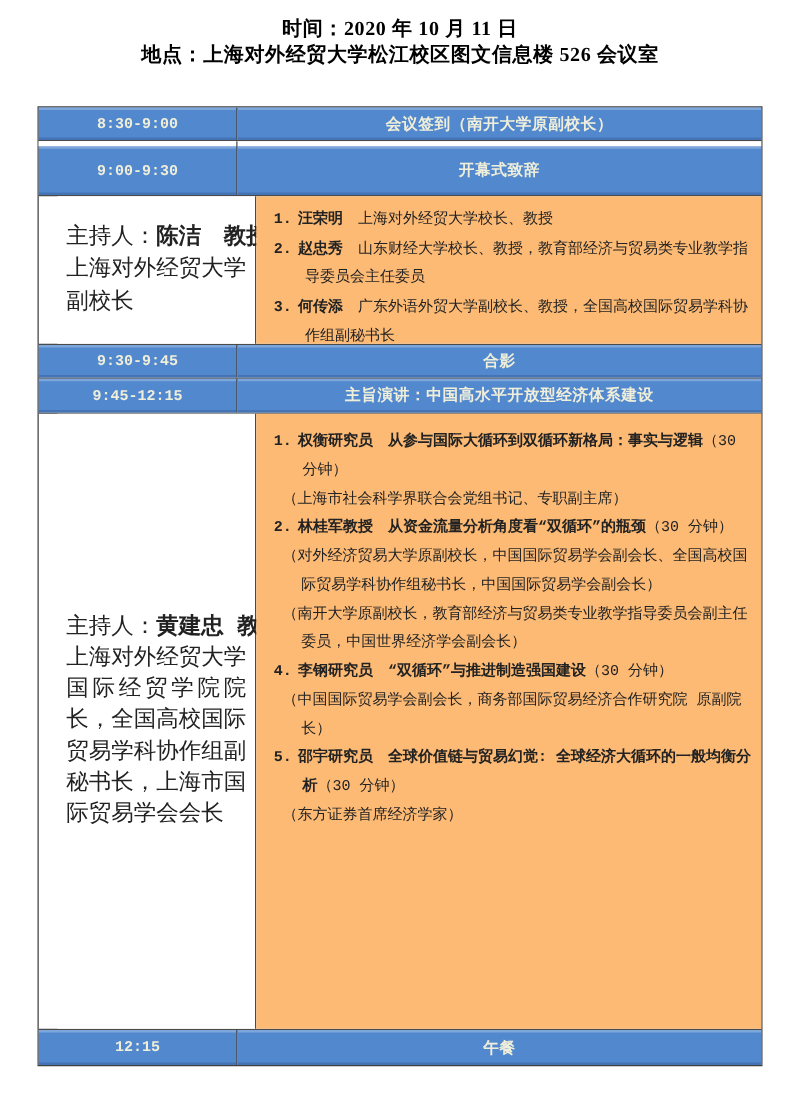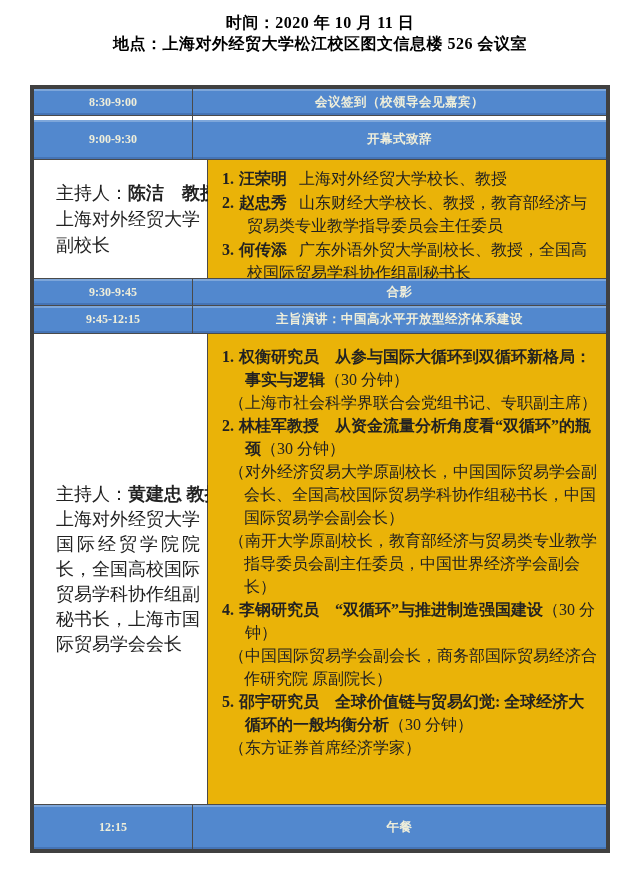--- a/index.html
+++ b/index.html
@@ -23,24 +23,25 @@
   }
   .title-line.second { }
 
   
   .agenda {
     position: absolute;
     left: 30px;
     top: 85px;
     width: 580px;
     height: 768px;
-    border: 4px solid #404040;
+    border: 1px solid #404040;
     display: flex;
     flex-direction: column;
     background: #ffffff;
+    font-family: Liberation Mono, monospace;
   }
   .row { display: flex; flex: none; border-bottom: 1px solid #4a4a4a; }
   .row:last-child { border-bottom: none; }
   .cell-time {
     width: 159px;
     flex: none;
     border-right: 1px solid #4a4a4a;
     display: flex;
     align-items: center;
     justify-content: center;
@@ -60,36 +61,36 @@
     font-size: 12.5px; letter-spacing: 0.5px;
   }
   .r-signin  { height: 27px; }
   .spacer    { height: 4px; border-bottom: none; background: #fff; }
   .spacer .cell-time { background: #fff; }
   .r-opening { height: 40px; }
   .r-session1 { height: 119px; }
   .r-photo   { height: 27px; }
   .r-keynote-banner { height: 28px; text-align: center; }
   .r-session2 { flex: 1 1 auto; }
-  .r-lunch   { height: 44px; }
+  .r-lunch   { height: 28px; }
 
   
   .session .cell-time {
     flex-direction: column;
     align-items: stretch;
     justify-content: center;
     padding: 0 7px;
     font-size: 18px;
     color: #222;
     background: #fff;
     margin-left: 15px;
   }
   .session .cell-main {
-    background: #eab308;
-    font-size: 16px;
+    background: #fdba74;
+    font-size: 12px;
     color: #222;
     padding: 7px 6px 4px 7px;
   }
   .mod-line { line-height: 26px; white-space: nowrap; }
   .mod-name { font-weight: bold; }
   .mod-label { font-weight: normal; }
   .mod-affil { line-height: 26px; }
   .session2 .mod-line { text-align: center; line-height: 25px; }
   .session2 .mod-affil { text-align: justify; line-height: 25px; }
 
@@ -127,21 +128,21 @@
 
   <div class="titles">
     <div class="title-line">时间：2020 年 10 月 11 日</div>
     <div class="title-line second">地点：上海对外经贸大学松江校区图文信息楼 526 会议室</div>
   </div>
 
   <div class="agenda">
 
     <div class="row banner r-signin">
       <div class="cell-time">8:30-9:00</div>
-      <div class="cell-main">会议签到（校领导会见嘉宾）</div>
+      <div class="cell-main">会议签到（南开大学原副校长）</div>
     </div>
 
     <div class="row spacer">
       <div class="cell-time"></div>
       <div class="cell-main"></div>
     </div>
 
     <div class="row banner r-opening">
       <div class="cell-time">9:00-9:30</div>
       <div class="cell-main">开幕式致辞</div>

